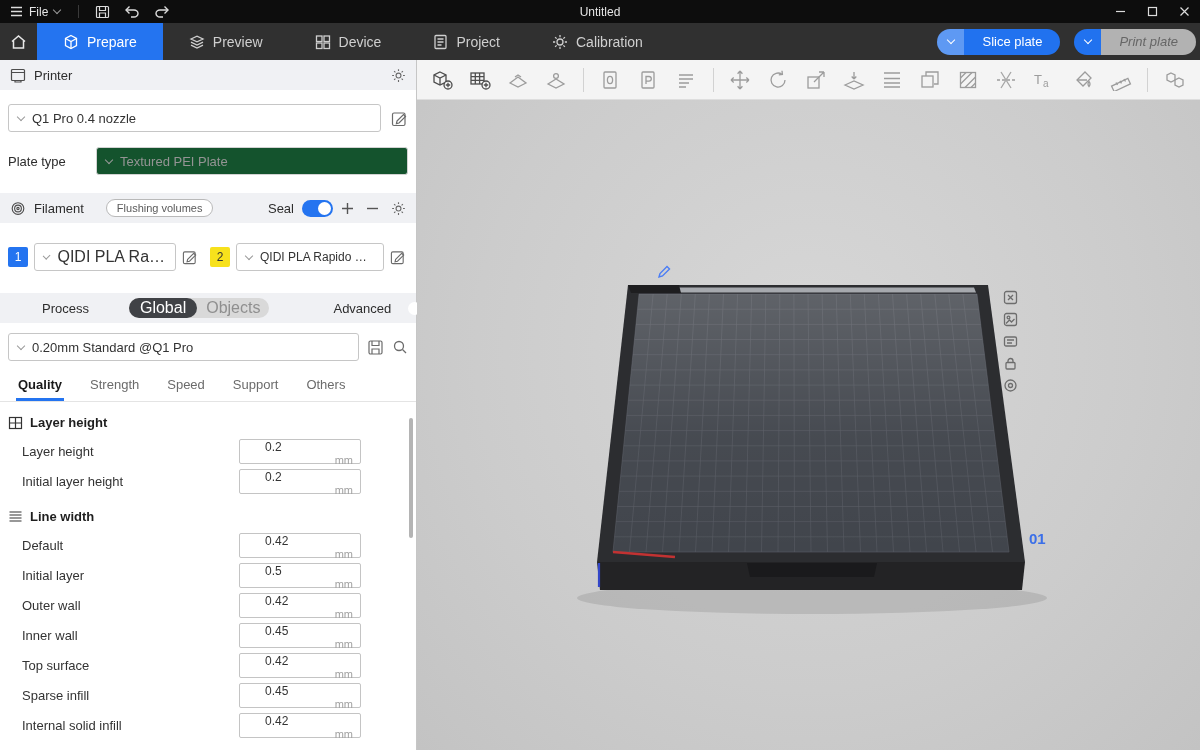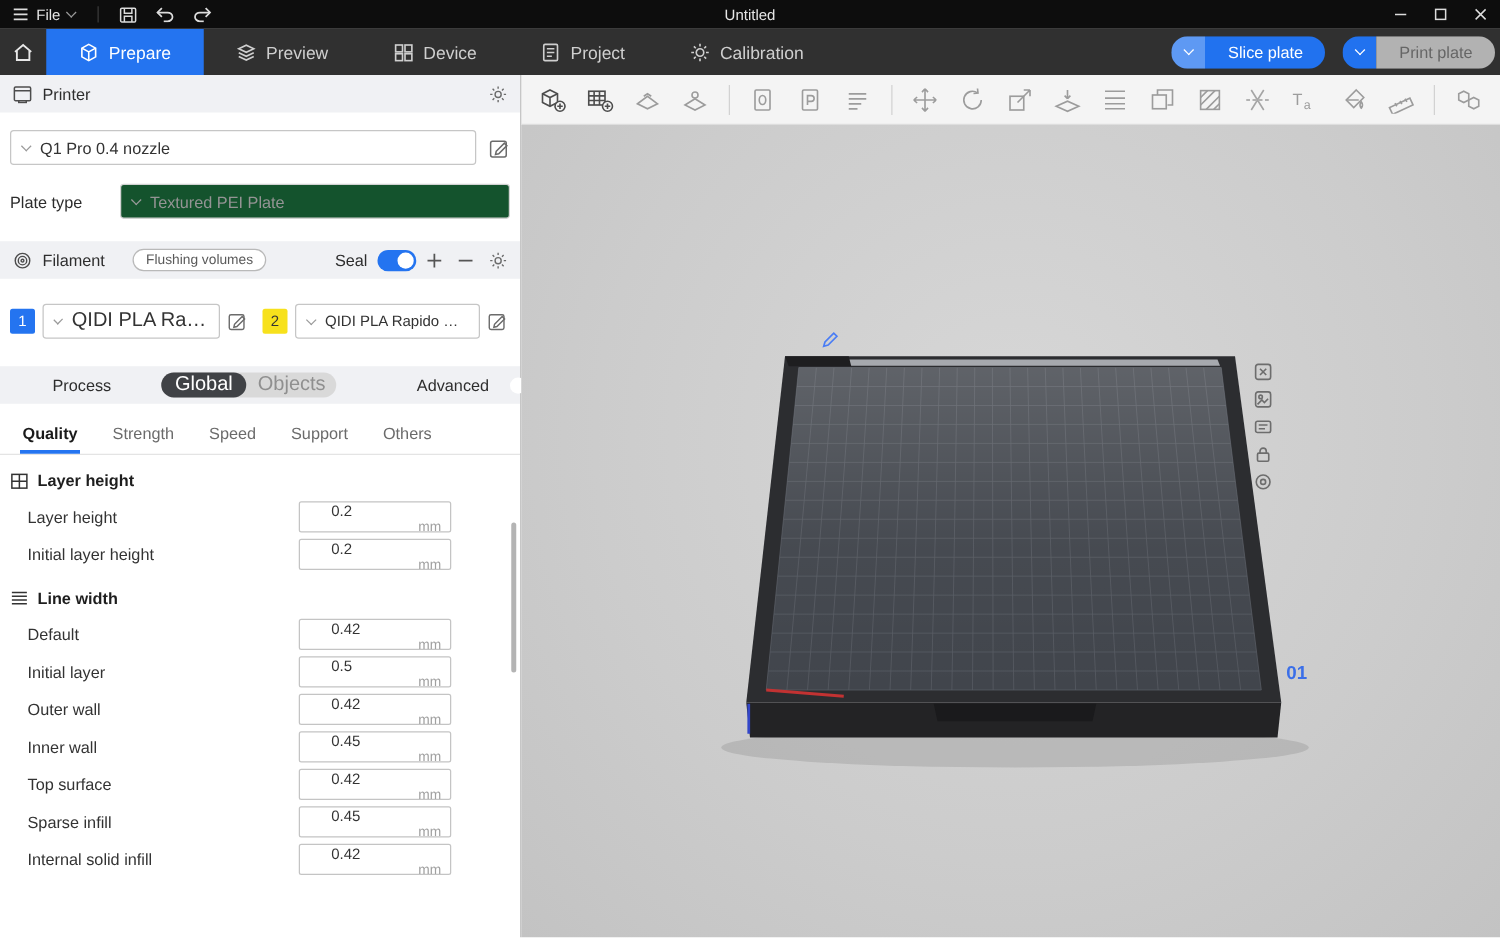--- a/index.html
+++ b/index.html
@@ -23,21 +23,21 @@
   .home-tab { width:37px; display:flex; align-items:center; justify-content:center; }
   .tab { display:flex; align-items:center; gap:8px; padding:0 26px; cursor:default; }
   .tab.active { background:#2474f0; color:#fff; }
   .tabbar-right { margin-left:auto; display:flex; align-items:center; gap:14px; padding-right:4px; }
   .split-btn { display:flex; height:26px; border-radius:13px; overflow:hidden; font-size:13px; }
   .split-btn .chev-part { width:27px; display:flex; align-items:center; justify-content:center; }
   .split-btn .label-part { display:flex; align-items:center; padding:0 18px; }
   .slice .chev-part { background:#5e99f3; }
   .slice .label-part { background:#2172ef; color:#fff; }
   .print .chev-part { background:#2172ef; }
-  .print .label-part { background:#b2b2b2; color:#666; }
+  .print .label-part { background:#b2b2b2; color:#666;font-style:italic; }
 
   
   .main { display:flex; height:690px; }
   .sidebar { width:417px; min-width:417px; background:#fff; border-right:1px solid #c6c6c6; position:relative; font-size:13px; color:#2d2d2d; }
   .sec-head { height:30px; background:#f0f1f4; display:flex; align-items:center; gap:8px; padding:0 10px; }
   .sec-head .grow { flex:1; }
   .row { display:flex; align-items:center; padding:0 8px; }
   .select { height:28px; border:1px solid #c6c6c6; border-radius:3px; background:#fff; display:flex; align-items:center; padding:0 9px; gap:8px; color:#333; white-space:nowrap; overflow:hidden; }
   .select .txt { overflow:hidden; text-overflow:ellipsis; }
   .select.gray { background:#14532d; border-color:#d2d2d2; color:#949494; }
@@ -286,20 +286,36 @@
             <rect x="1.5" y="1.5" width="13" height="13" rx="1.5"></rect>
             <path d="M4.5 5h7M4.5 8h7M4.5 11h5"></path>
           </svg>
         <svg width="15" height="15" viewBox="0 0 16 16" fill="none" stroke="#2474f0" stroke-width="1.2">
             <circle cx="4.5" cy="4.5" r="2"></circle>
             <circle cx="11.5" cy="11.5" r="2"></circle>
             <path d="M4.5 7v7M11.5 2v7" stroke="#8a8a8a"></path>
           </svg>
       </div>
 
+      <div class="row" style="margin-top:10px;">
+        <div class="select" style="flex:1;">
+          <span class="chev"></span>
+          <span class="txt">0.20mm Standard @Q1 Pro</span>
+        </div>
+        <div style="width:8px"></div>
+        <svg width="17" height="17" viewBox="0 0 17 17" fill="none" stroke="#6b6b6b" stroke-width="1.2">
+            <rect x="2" y="2" width="13" height="13" rx="1.5"></rect>
+            <path d="M5 2v4.5h7V2M5 15v-5h7v5"></path>
+          </svg>
+        <div style="width:8px"></div>
+        <svg width="16" height="16" viewBox="0 0 16 16" fill="none" stroke="#6b6b6b" stroke-width="1.3">
+            <circle cx="7" cy="7" r="4.5"></circle>
+            <path d="M10.5 10.5L14 14"></path>
+          </svg>
+      </div>
 
       <div class="ptabs" style="margin-top:8px;">
         <div class="ptab active">Quality</div>
         <div class="ptab">Strength</div>
         <div class="ptab">Speed</div>
         <div class="ptab">Support</div>
         <div class="ptab">Others</div>
       </div>
 
       <div class="group-head">

